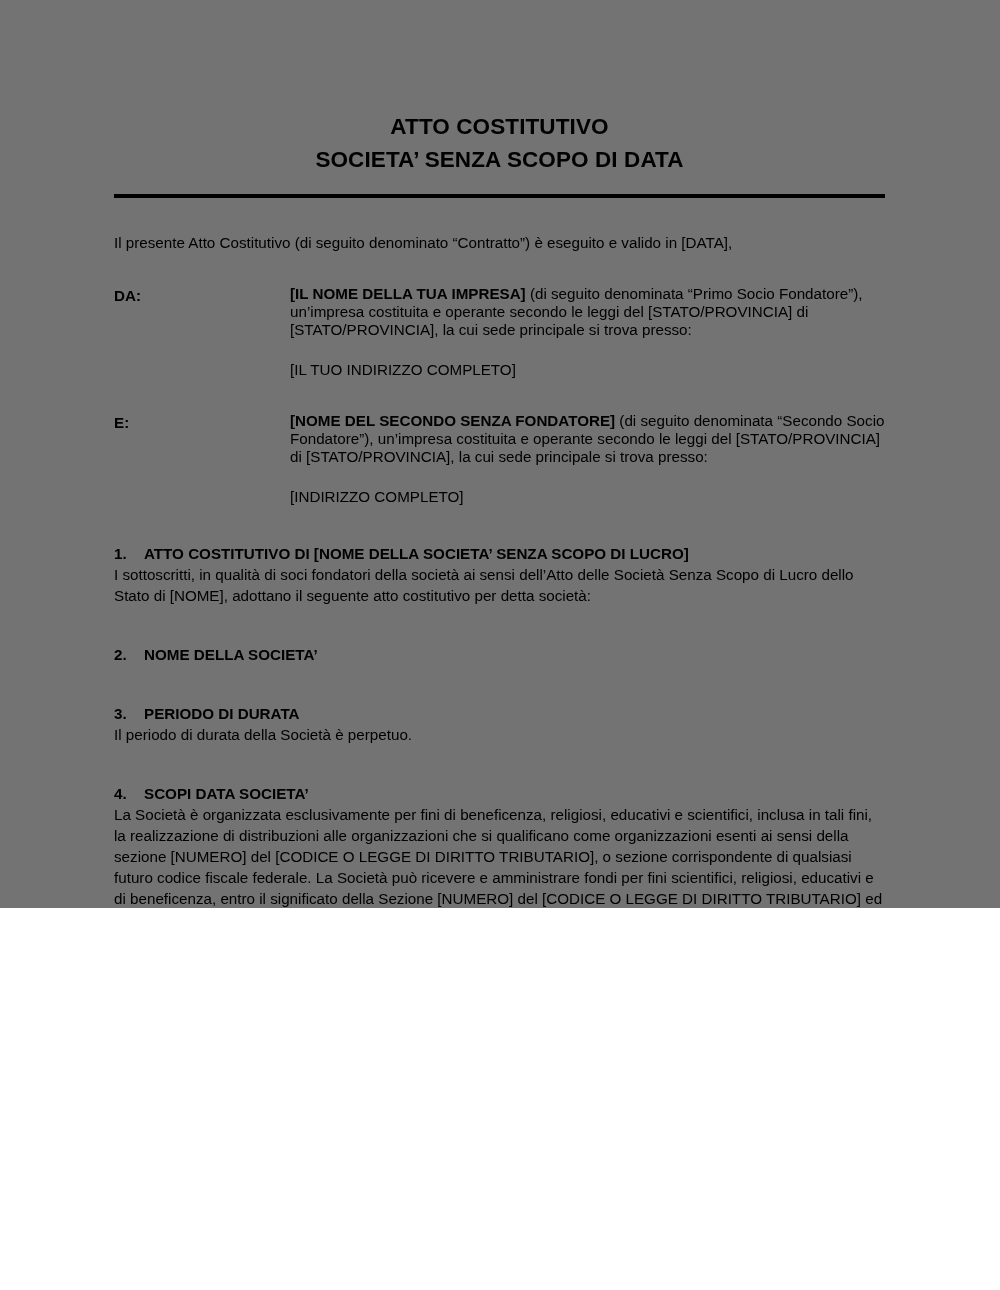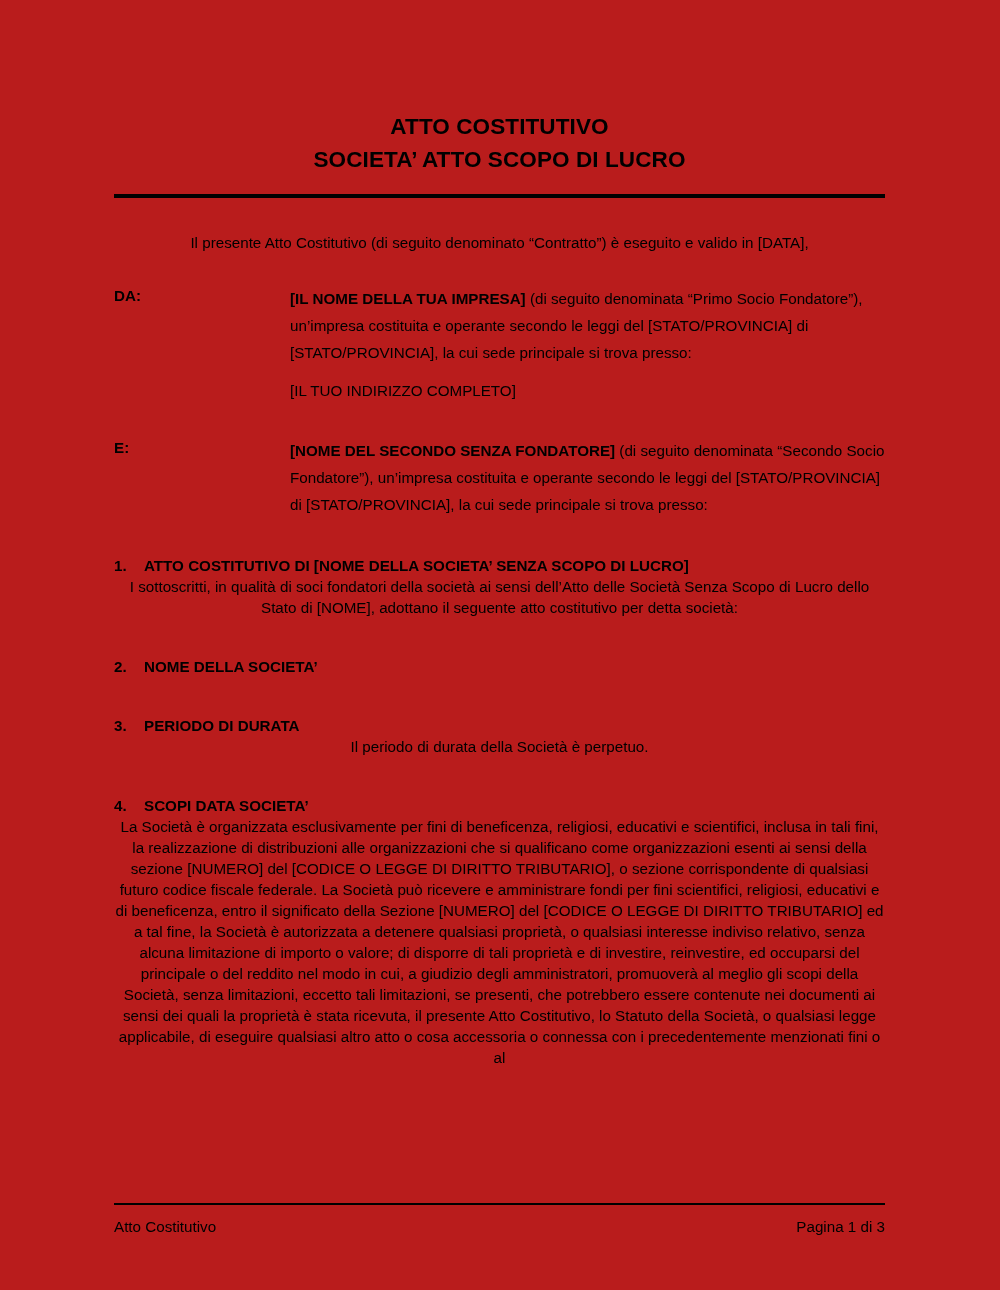--- a/index.html
+++ b/index.html
@@ -4,22 +4,22 @@
 <title>Atto Costitutivo</title>
 <style>
   html, body {
     margin: 0;
     padding: 0;
     background: #ffffff;
   }
   .page {
     position: relative;
     width: 1000px;
-    height: 1290px;
-    background: #b91c1c;
+    height: 908px;
+    background: #737373;
     font-family: "Liberation Sans", sans-serif;
     color: #000000;
     overflow: hidden;
     box-sizing: border-box;
   }
 
   
   .content {
     position: absolute;
     left: 114px;
@@ -44,44 +44,44 @@
     height: 0;
     border: 0;
     border-top: 4px solid #000000;
   }
 
   
   .para {
     font-size: 15.2px;
     line-height: 21px;
     margin: 0;
-    text-align: center;
+    text-align: left;
   }
   .intro { margin-top: 34px; }
 
   
   .party {
     display: flex;
     align-items: flex-start;
     margin-top: 32px;
   }
   .party.second { margin-top: 33px; }
   .party-label {
     flex: 0 0 176px;
     font-size: 15.2px;
     line-height: 21px;
     font-weight: bold;
   }
   .party-body {
     flex: 1 1 auto;
     font-size: 15.2px;
-    line-height: 27px;
+    line-height: 18px;
   }
   .party-body .b { font-weight: bold; }
-  .party-address { margin-top: 11px; }
+  .party-address { margin-top: 22px; }
 
   
   .section { margin-top: 37px; }
   .section.tight { margin-top: 38px; }
   .sec-head {
     display: flex;
     align-items: flex-start;
     font-size: 15.2px;
     line-height: 21px;
     font-weight: bold;
@@ -119,39 +119,40 @@
 </style>
 </head>
 <body>
 
 <div class="page">
 
   <div class="content">
 
     <h1 class="doc-title">
       <span class="tline">ATTO COSTITUTIVO</span>
-      <span class="tline">SOCIETA’ ATTO SCOPO DI LUCRO</span>
+      <span class="tline">SOCIETA’ SENZA SCOPO DI DATA</span>
     </h1>
 
     <div class="title-rule"></div>
 
     <p class="para intro">Il presente Atto Costitutivo (di seguito denominato “Contratto”) è eseguito e valido in [DATA],</p>
 
     <div class="party">
       <div class="party-label">DA:</div>
       <div class="party-body">
         <span class="b">[IL NOME DELLA TUA IMPRESA]</span><span> (di seguito denominata “Primo Socio Fondatore”), un’impresa costituita e operante secondo le leggi del [STATO/PROVINCIA] di [STATO/PROVINCIA], la cui sede principale si trova presso:</span>
         <div class="party-address">[IL TUO INDIRIZZO COMPLETO]</div>
       </div>
     </div>
 
     <div class="party second">
       <div class="party-label">E:</div>
       <div class="party-body">
         <span class="b">[NOME DEL SECONDO SENZA FONDATORE]</span><span> (di seguito denominata “Secondo Socio Fondatore”), un’impresa costituita e operante secondo le leggi del [STATO/PROVINCIA] di [STATO/PROVINCIA], la cui sede principale si trova presso:</span>
+        <div class="party-address">[INDIRIZZO COMPLETO]</div>
       </div>
     </div>
 
     <div class="section">
       <div class="sec-head">
         <span class="sec-num">1.</span>
         <span class="sec-title">ATTO COSTITUTIVO DI [NOME DELLA SOCIETA’ SENZA SCOPO DI LUCRO]</span>
       </div>
       <p class="para sec-body">I sottoscritti, in qualità di soci fondatori della società ai sensi dell’Atto delle Società Senza Scopo di Lucro dello Stato di [NOME], adottano il seguente atto costitutivo per detta società:</p>
     </div>

